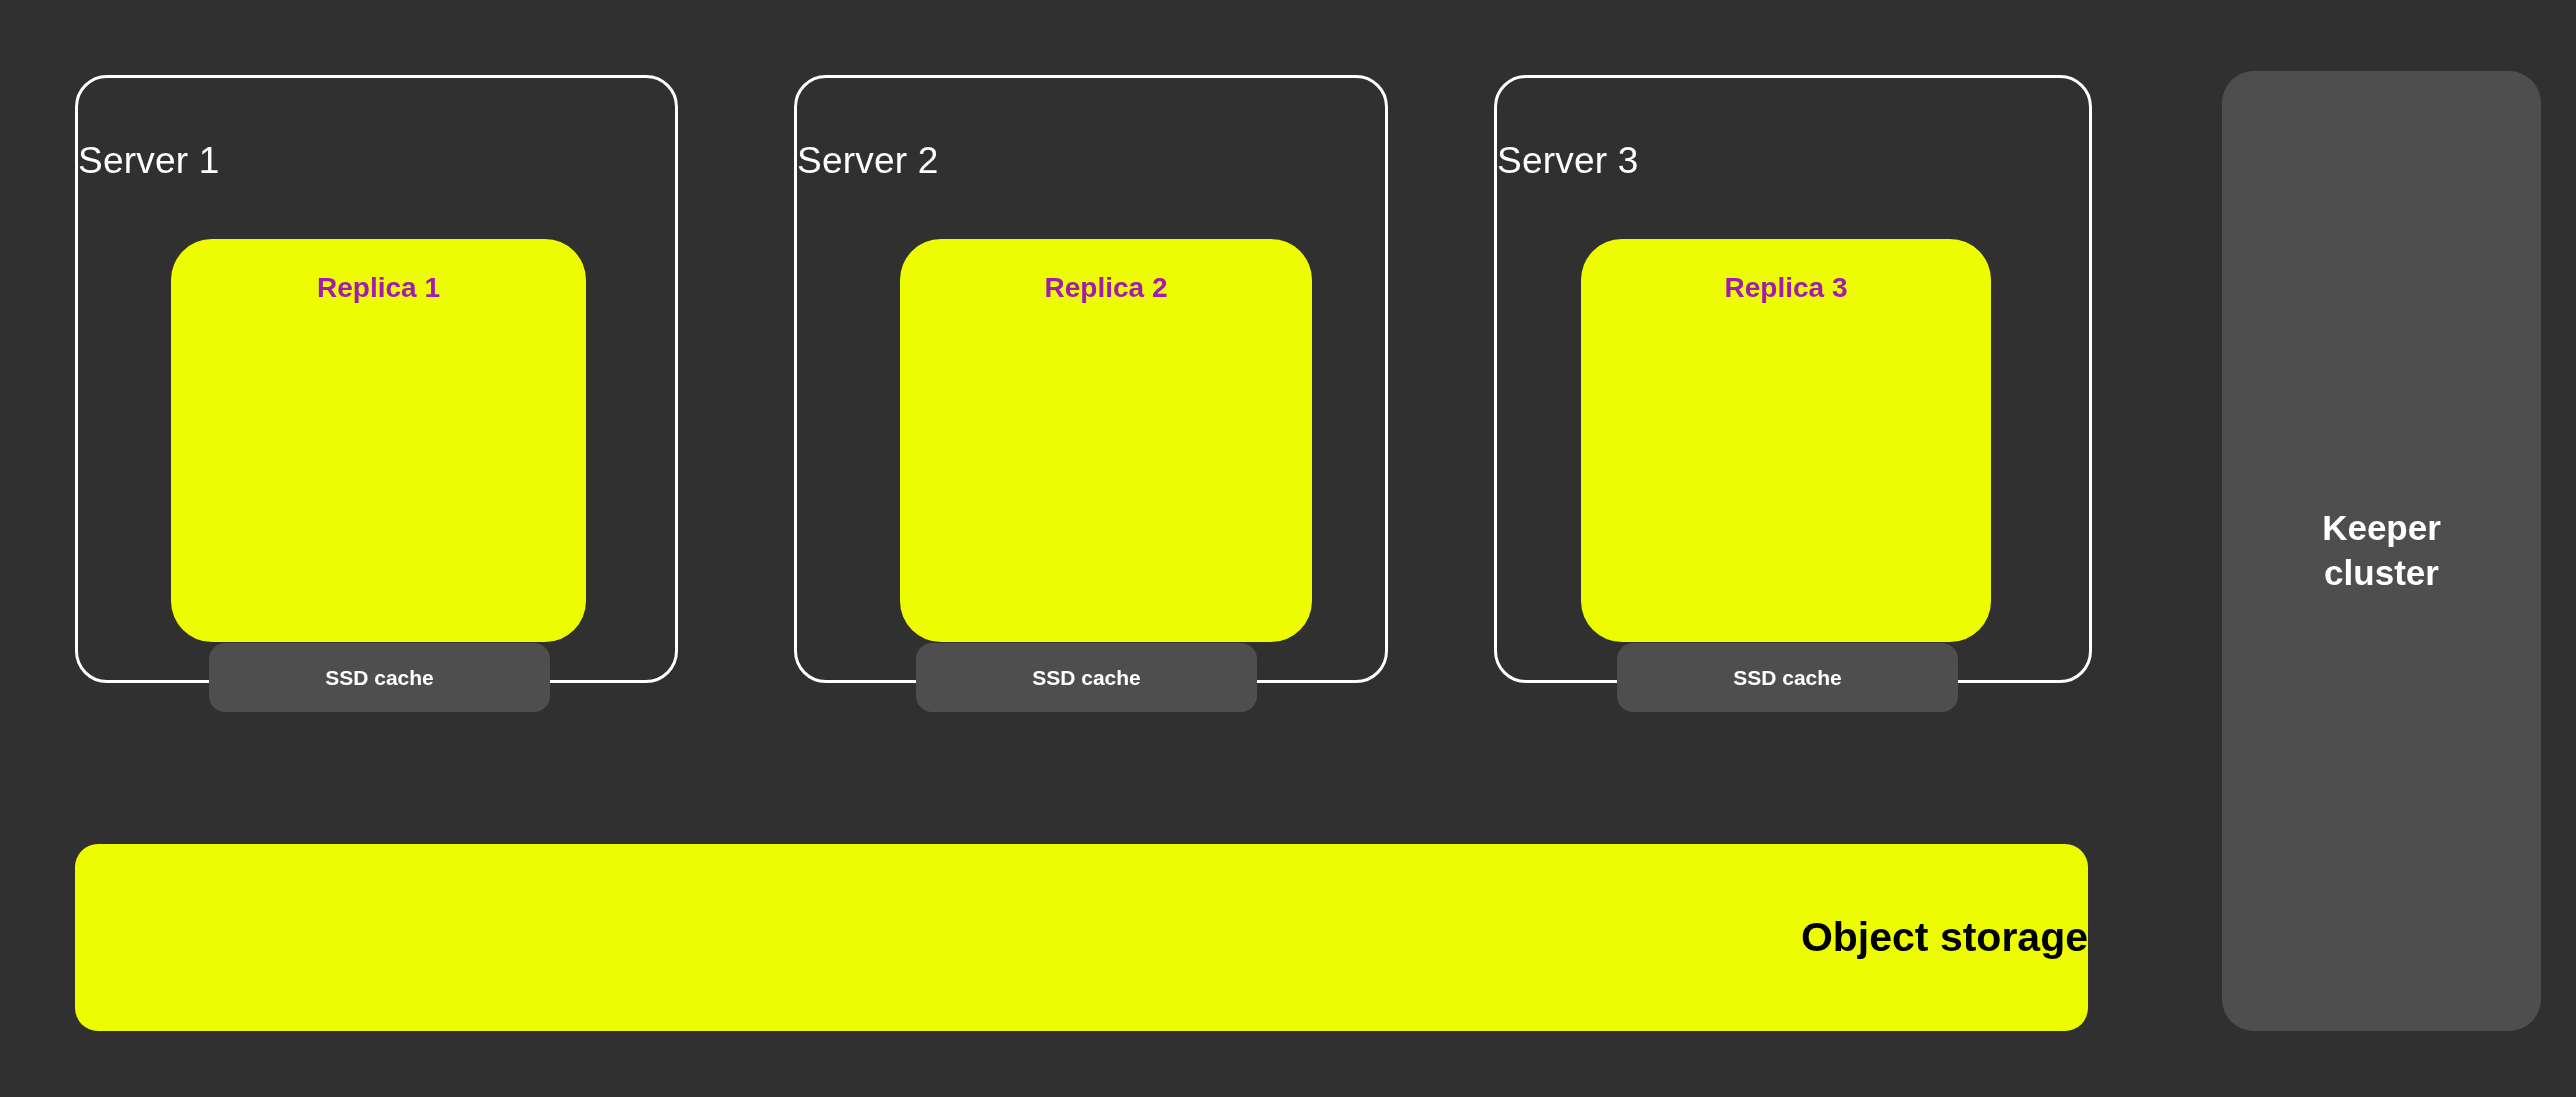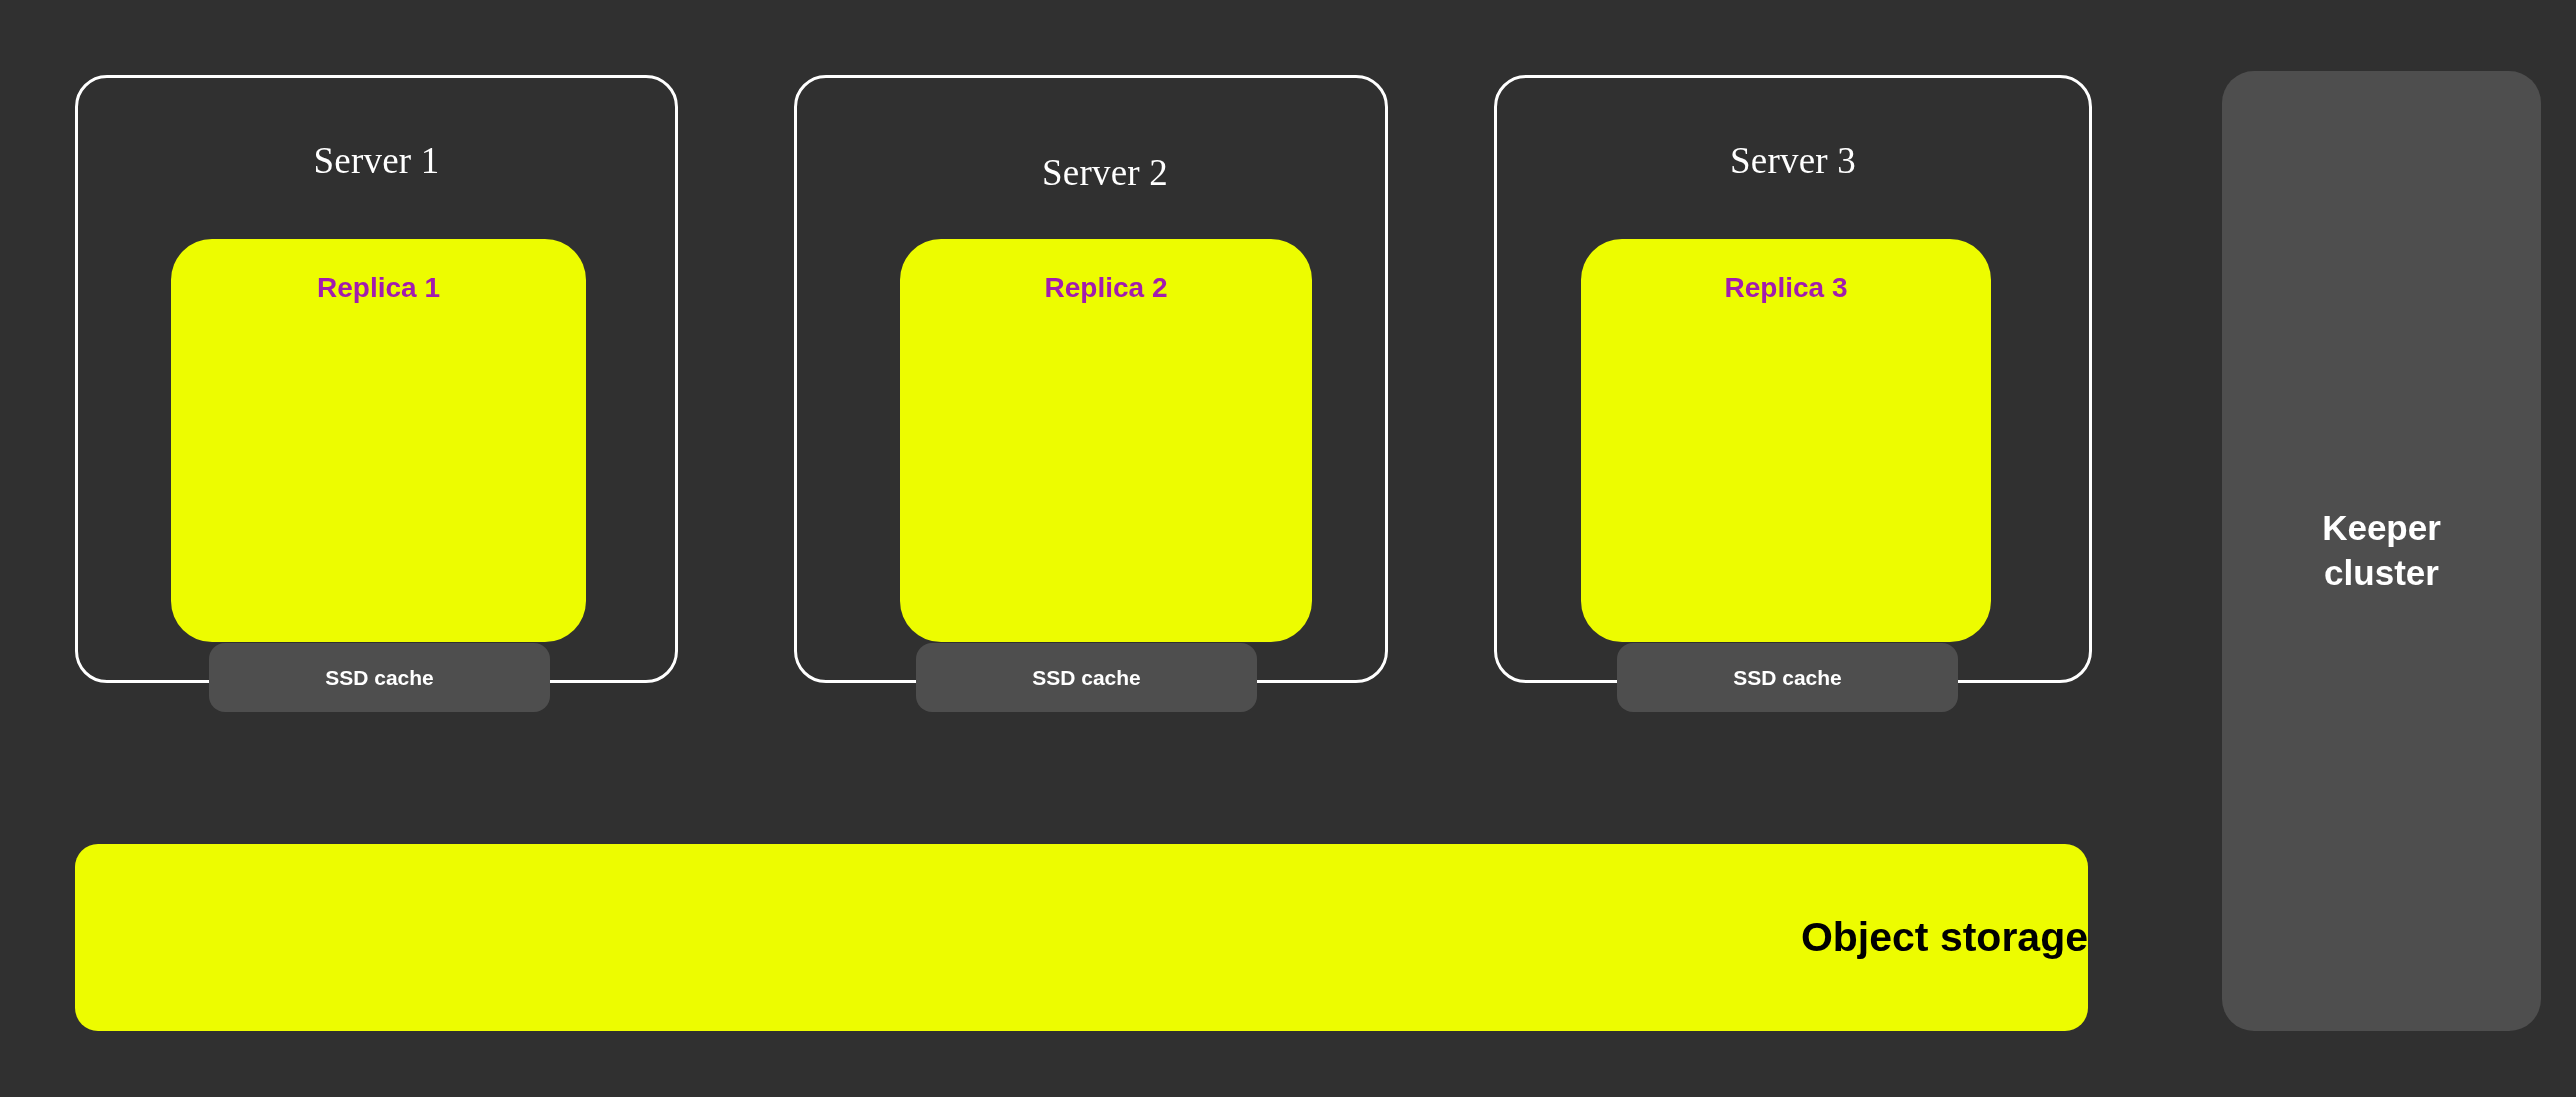--- a/index.html
+++ b/index.html
@@ -27,28 +27,26 @@
     box-sizing: border-box;
     border: 3.5px solid #ffffff;
     border-radius: 32px;
     background: transparent;
   }
 
   .server-title {
     position: absolute;
     left: 0;
     right: 0;
-    text-align: center;
     color: #ffffff;
     font-size: 37px;
     font-weight: 400;
     letter-spacing: 0.2px;
     line-height: 1;
     white-space: nowrap;
-    font-family: Liberation Serif, serif;
   }
 
   
   .replica-box {
     position: absolute;
     box-sizing: border-box;
     background: #edfc00;
     border-radius: 41px;
   }
 
@@ -131,21 +129,21 @@
     <div class="server-title" style="top:64px;">Server 1</div>
   </div>
 
   <div class="replica-box" style="left:171px; top:239px; width:415px; height:403px;">
     <div class="replica-label">Replica 1</div>
   </div>
 
   <div class="ssd-cache" style="left:209px; top:643px; width:341px; height:69px;">SSD cache</div>
 
   <div class="server-card" style="left:794px; top:75px; width:594px; height:608px;">
-    <div class="server-title" style="top:76px;padding-left:28px;">Server 2</div>
+    <div class="server-title" style="top:64px;">Server 2</div>
   </div>
 
   <div class="replica-box" style="left:900px; top:239px; width:412px; height:403px;">
     <div class="replica-label">Replica 2</div>
   </div>
 
   <div class="ssd-cache" style="left:916px; top:643px; width:341px; height:69px;">SSD cache</div>
 
   <div class="server-card" style="left:1494px; top:75px; width:598px; height:608px;">
     <div class="server-title" style="top:64px;">Server 3</div>

